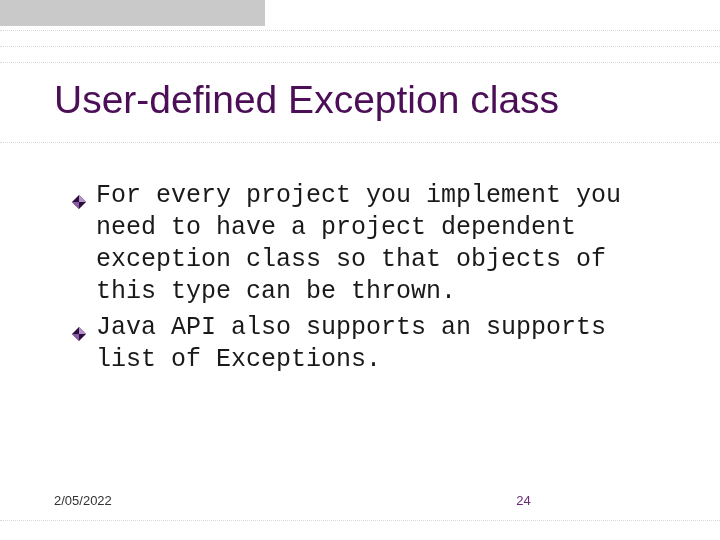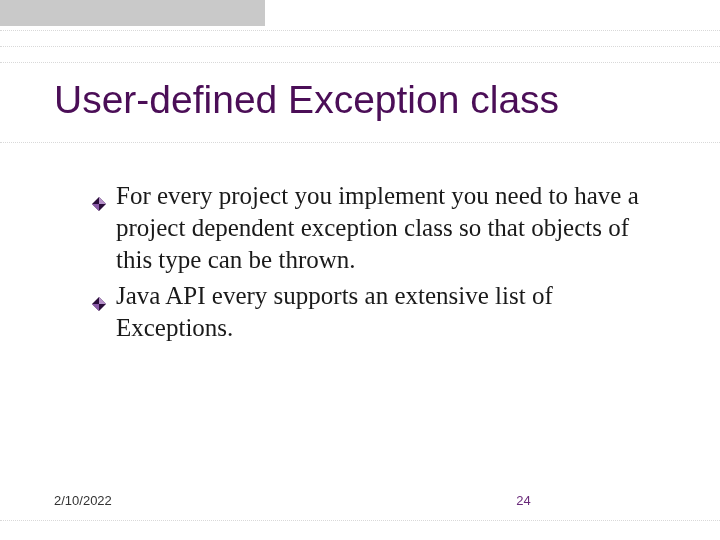--- a/index.html
+++ b/index.html
@@ -47,22 +47,21 @@
     top: 180px;
     left: 96px;
     right: 60px;
   }
   .bullet-item {
     position: relative;
     font-size: 25px;
     line-height: 1.28;
     color: #1a1a1a;
     margin-bottom: 4px;
-    font-family: Liberation Serif, serif;
-    margin-left: 20px;
+    font-family: Liberation Mono, monospace;
   }
   .bullet-icon {
     position: absolute;
     left: -24px;
     top: 7px;
     width: 14px;
     height: 14px;
   }
   .footer {
     position: absolute;
@@ -111,23 +110,23 @@
     </div>
 
     <div class="bullet-item">
       <span class="bullet-icon">
         <svg viewBox="0 0 14 14" width="14" height="14">
           <polygon points="7,0 14,7 7,14 0,7" fill="#2a0d3a"></polygon>
           <polygon points="7,0 14,7 7,7" fill="#b58fc9"></polygon>
           <polygon points="0,7 7,7 7,14" fill="#8a5aa8"></polygon>
         </svg>
       </span>
-      <span>Java API every supports an extensive list of Exceptions.</span>
+      <span>Java API also supports an supports list of Exceptions.</span>
     </div>
 
   </div>
 
   <div class="footer">
-    <span class="date">2/10/2022</span>
+    <span class="date">2/05/2022</span>
     <span class="pagenum">24</span>
   </div>
 
 </div>
 
 </body></html>

